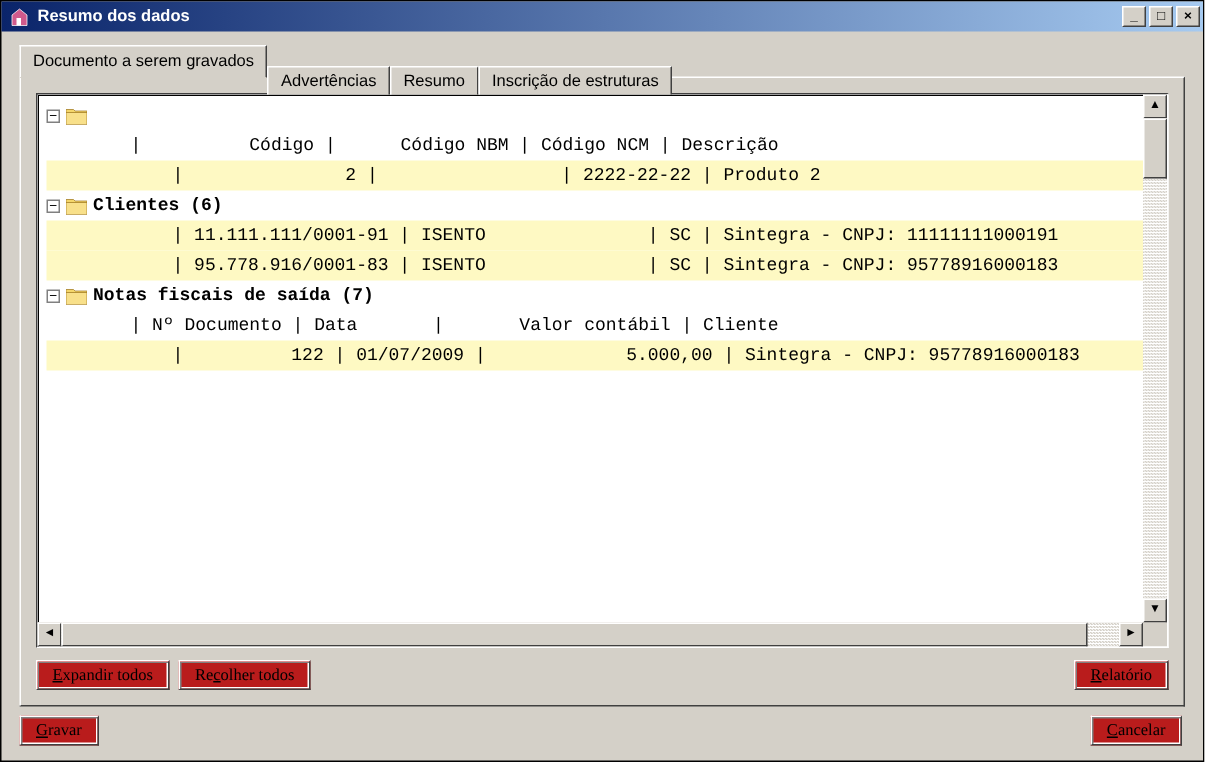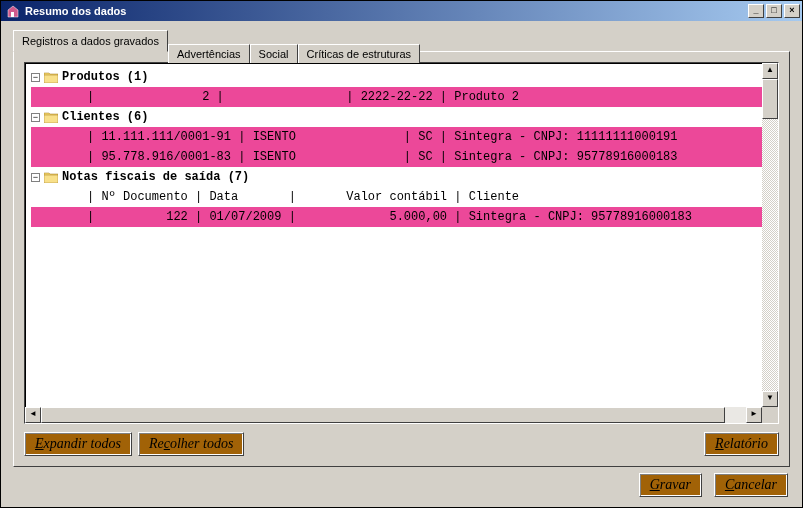--- a/index.html
+++ b/index.html
@@ -148,21 +148,21 @@
     background: #d4d0c8;
     font-size: 8px;
     text-align: center;
     line-height: 12px;
     color: #000;
   }
   .strack { flex: 1; background: repeating-conic-gradient(#d4d0c8 0% 25%, #fff 0% 50%) 50% / 2px 2px; position: relative; }
   .sthumb { position: absolute; background:#d4d0c8; border:1px solid #fff; border-right-color:#404040; border-bottom-color:#404040; }
   .corner { position:absolute; right:0; bottom:0; width:16px; height:16px; background:#d4d0c8; }
   .row { display:flex; align-items:center; height:20px; white-space: pre; }
-  .row.stripe { background:#ec4899; }
+  .row.stripe { background:#fef9c3;padding-left:28px; }
   .row .ind { display:inline-block; width: 14px; text-align:center; }
   .expander {
     display:inline-block;
     width:9px; height:9px;
     border:1px solid #808080;
     background:#fff;
     text-align:center;
     font-size:9px;
     line-height:7px;
     font-family: Arial;
@@ -173,34 +173,33 @@
     display:inline-block;
     width:14px; height:11px;
     vertical-align:middle;
     margin-right:4px;
   }
   .btnrow { display:flex; gap:6px; margin-top:8px; }
   .btn {
     border: 1px solid #fff;
     border-right-color:#404040;
     border-bottom-color:#404040;
-    background:#a16207;
+    background:#b91c1c;
     padding: 3px 10px;
     font-family: Tahoma;
-    font-size: 14px;
+    font-size: 11px;
     color:#000;
     cursor: default;
     box-shadow: 1px 1px 0 #808080 inset, -1px -1px 0 #fff inset;
-    font-style: italic;
   }
   .btn u { text-decoration: underline; }
   .bottom-btns {
     display:flex;
-    justify-content:flex-end;
-    gap: 12px;
+    justify-content:space-between;
+    gap: 1px;
     padding: 6px 2px 0 0;
   }
   .spacer { flex:1; }
 </style>
 </head>
 <body>
 
 <div class="window">
   <div class="titlebar">
     <span class="titlebar-icon">
@@ -212,33 +211,34 @@
     <span class="titlebar-text">Resumo dos dados</span>
     <div class="titlebar-btns">
       <div class="tbtn">_</div>
       <div class="tbtn">□</div>
       <div class="tbtn close">×</div>
     </div>
   </div>
 
   <div class="client">
     <div class="tabs">
-      <div class="tab active">Registros a dados gravados</div>
+      <div class="tab active">Documento a serem gravados</div>
       <div class="tab">Advertências</div>
-      <div class="tab">Social</div>
-      <div class="tab">Críticas de estruturas</div>
+      <div class="tab">Resumo</div>
+      <div class="tab">Inscrição de estruturas</div>
     </div>
 
     <div class="tabpanel">
       <div class="tree-wrap">
         <div class="tree-content" id="tree-content">
             <div class="row"><span class="expander">−</span><svg class="folder" viewBox="0 0 14 11">
                 <path d="M0 1 L5 1 L6 2 L14 2 L14 11 L0 11 Z" fill="#f4d66a" stroke="#a07a20" stroke-width="0.5"></path>
                 <path d="M0 3 L14 3 L14 11 L0 11 Z" fill="#f8e08a" stroke="#a07a20" stroke-width="0.5"></path>
-              </svg><b>Produtos (1)</b></div>
+              </svg></div>
+            <div class="row"><span class="ind"></span><span class="ind"></span><span class="ind"></span><span class="ind"></span>|          Código |      Código NBM | Código NCM | Descrição</div>
             <div class="row stripe"><span class="ind"></span><span class="ind"></span><span class="ind"></span><span class="ind"></span>|               2 |                 | 2222-22-22 | Produto 2</div>
             <div class="row"><span class="expander">−</span><svg class="folder" viewBox="0 0 14 11">
                 <path d="M0 1 L5 1 L6 2 L14 2 L14 11 L0 11 Z" fill="#f4d66a" stroke="#a07a20" stroke-width="0.5"></path>
                 <path d="M0 3 L14 3 L14 11 L0 11 Z" fill="#f8e08a" stroke="#a07a20" stroke-width="0.5"></path>
               </svg><b>Clientes (6)</b></div>
             <div class="row stripe"><span class="ind"></span><span class="ind"></span><span class="ind"></span><span class="ind"></span>| 11.111.111/0001-91 | ISENTO               | SC | Sintegra - CNPJ: 11111111000191</div>
             <div class="row stripe"><span class="ind"></span><span class="ind"></span><span class="ind"></span><span class="ind"></span>| 95.778.916/0001-83 | ISENTO               | SC | Sintegra - CNPJ: 95778916000183</div>
             <div class="row"><span class="expander">−</span><svg class="folder" viewBox="0 0 14 11">
                 <path d="M0 1 L5 1 L6 2 L14 2 L14 11 L0 11 Z" fill="#f4d66a" stroke="#a07a20" stroke-width="0.5"></path>
                 <path d="M0 3 L14 3 L14 11 L0 11 Z" fill="#f8e08a" stroke="#a07a20" stroke-width="0.5"></path>

